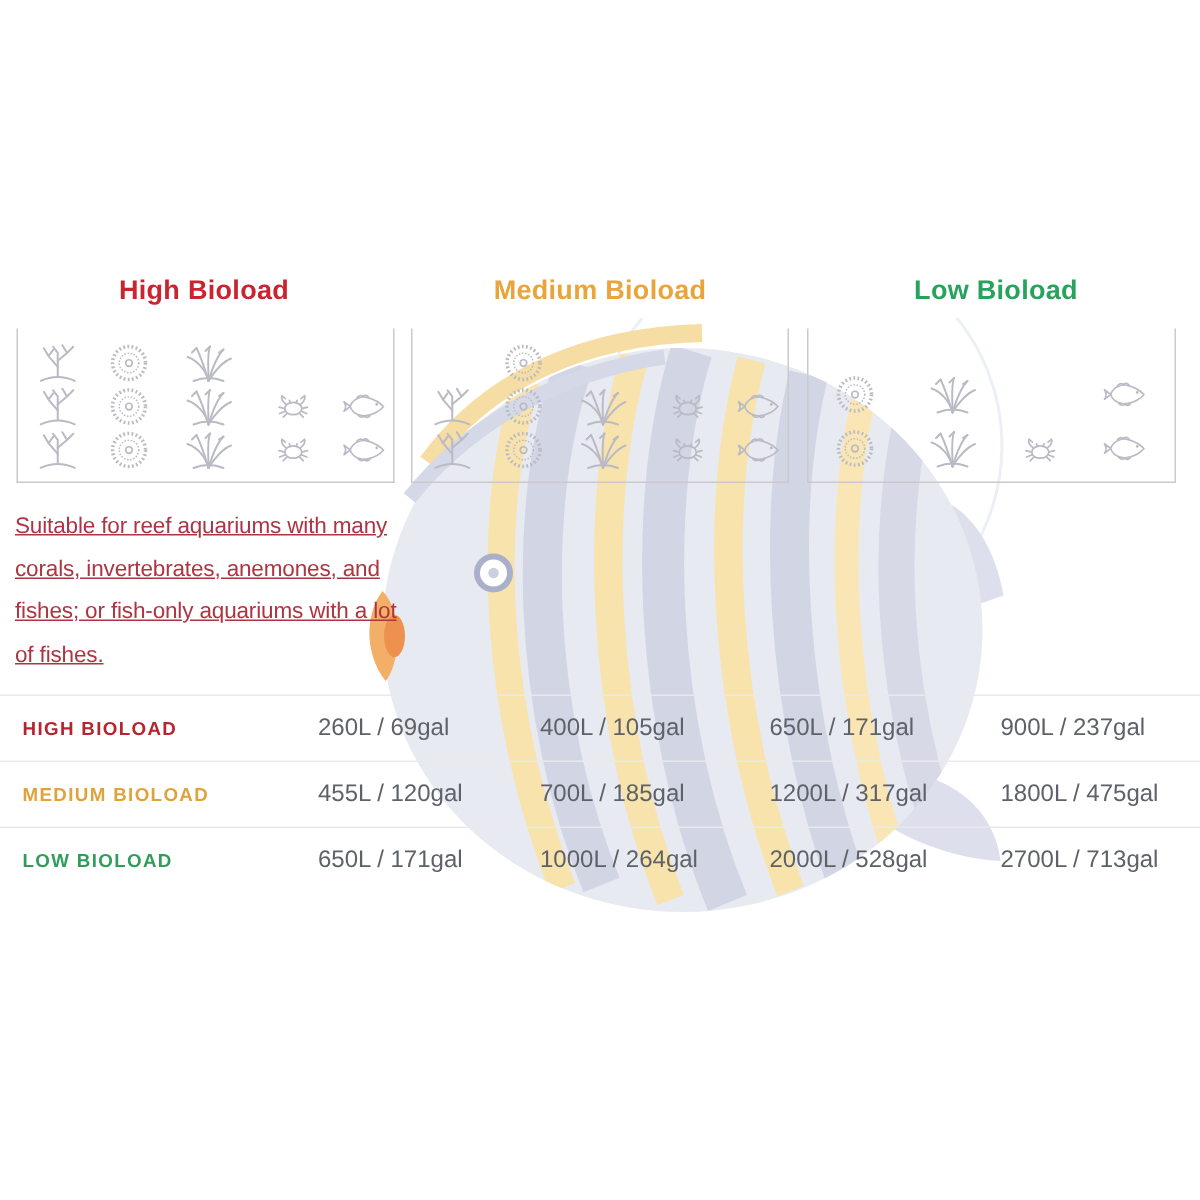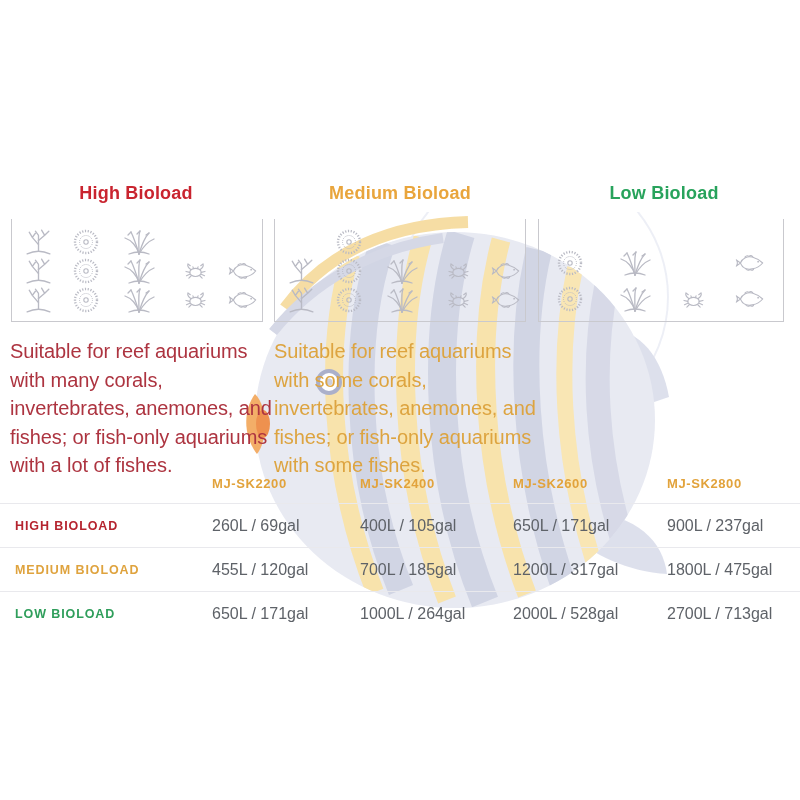--- a/index.html
+++ b/index.html
@@ -33,22 +33,23 @@
   .sec-high .tank-row,.sec-medium .tank-row{grid-template-columns:52px 44px 62px 50px 44px;height:29px;}
   .sec-low .tank-row{grid-template-columns:62px 68px 48px 64px;height:36px;}
   .icon{display:block;}
   .icon-coral{width:33px;height:29px;}
   .icon-anemone{width:26px;height:26px;}
   .icon-plant{width:40px;height:28px;}
   .icon-crab{width:25px;height:19px;}
   .icon-fish{width:31px;height:20px;}
 
   .sec-desc{
-    margin:15px 0 0 2px;width:262px;font-size:20px;line-height:28.5px;
+    margin:15px 0 0 2px;width:262px;font-size:15px;line-height:28.5px;
     letter-spacing:-0.1px;
+    text-decoration:underline;
   }
 
   
   .spec-table{position:absolute;left:0;top:463px;width:800px;z-index:1;}
   .trow{
     display:grid;grid-template-columns:200px 148px 153px 154px 145px;
     align-items:center;
   }
   .trow.head{height:40px;}
   .trow.body{height:43px;border-top:1px solid #e9e9ed;}
@@ -274,21 +275,20 @@
               <use href="#sym-crab"></use>
             </svg>
           </div>
           <div>
             <svg class="icon icon-fish" viewBox="0 0 34 22">
               <use href="#sym-fish"></use>
             </svg>
           </div>
         </div>
       </div>
-    <p class="sec-desc" style="color: rgb(221, 164, 64);">Suitable for reef aquariums with some corals, invertebrates, anemones, and fishes; or fish-only aquariums with some fishes.</p>
   </div>
 
   <div class="section sec-low">
     <h2 class="sec-title" style="color: rgb(40, 163, 92);">Low Bioload</h2>
     <div class="tank">
         <div class="tank-row">
           <div>
             <svg class="icon icon-anemone" viewBox="0 0 26 26">
               <use href="#sym-anemone"></use>
             </svg>
@@ -324,27 +324,20 @@
           <div>
             <svg class="icon icon-fish" viewBox="0 0 34 22">
               <use href="#sym-fish"></use>
             </svg>
           </div>
         </div>
       </div>
   </div>
 
   <div class="spec-table">
-    <div class="trow head">
-      <div class="tcell lblcol"></div>
-      <div class="tcell thead-cell" style="color: rgb(226, 163, 60);">MJ-SK2200</div>
-      <div class="tcell thead-cell" style="color: rgb(226, 163, 60);">MJ-SK2400</div>
-      <div class="tcell thead-cell" style="color: rgb(226, 163, 60);">MJ-SK2600</div>
-      <div class="tcell thead-cell" style="color: rgb(226, 163, 60);">MJ-SK2800</div>
-    </div>
 
     <div class="trow body">
       <div class="tcell lblcol row-label" style="color: rgb(181, 36, 47);">HIGH BIOLOAD</div>
       <div class="tcell val">260L / 69gal</div>
       <div class="tcell val">400L / 105gal</div>
       <div class="tcell val">650L / 171gal</div>
       <div class="tcell val">900L / 237gal</div>
     </div>
 
     <div class="trow body">

